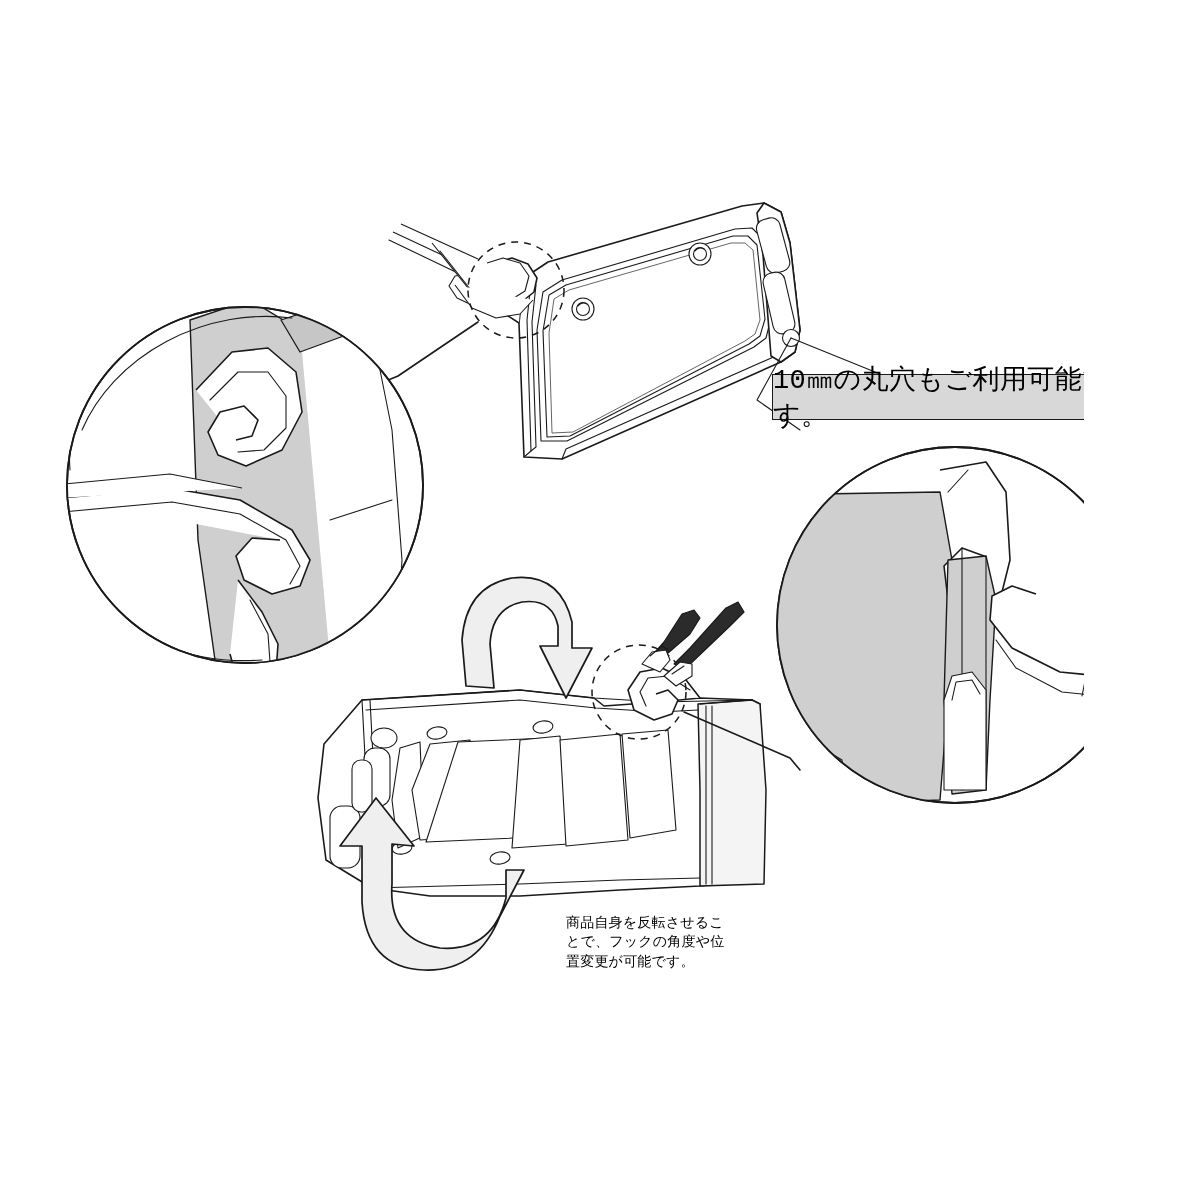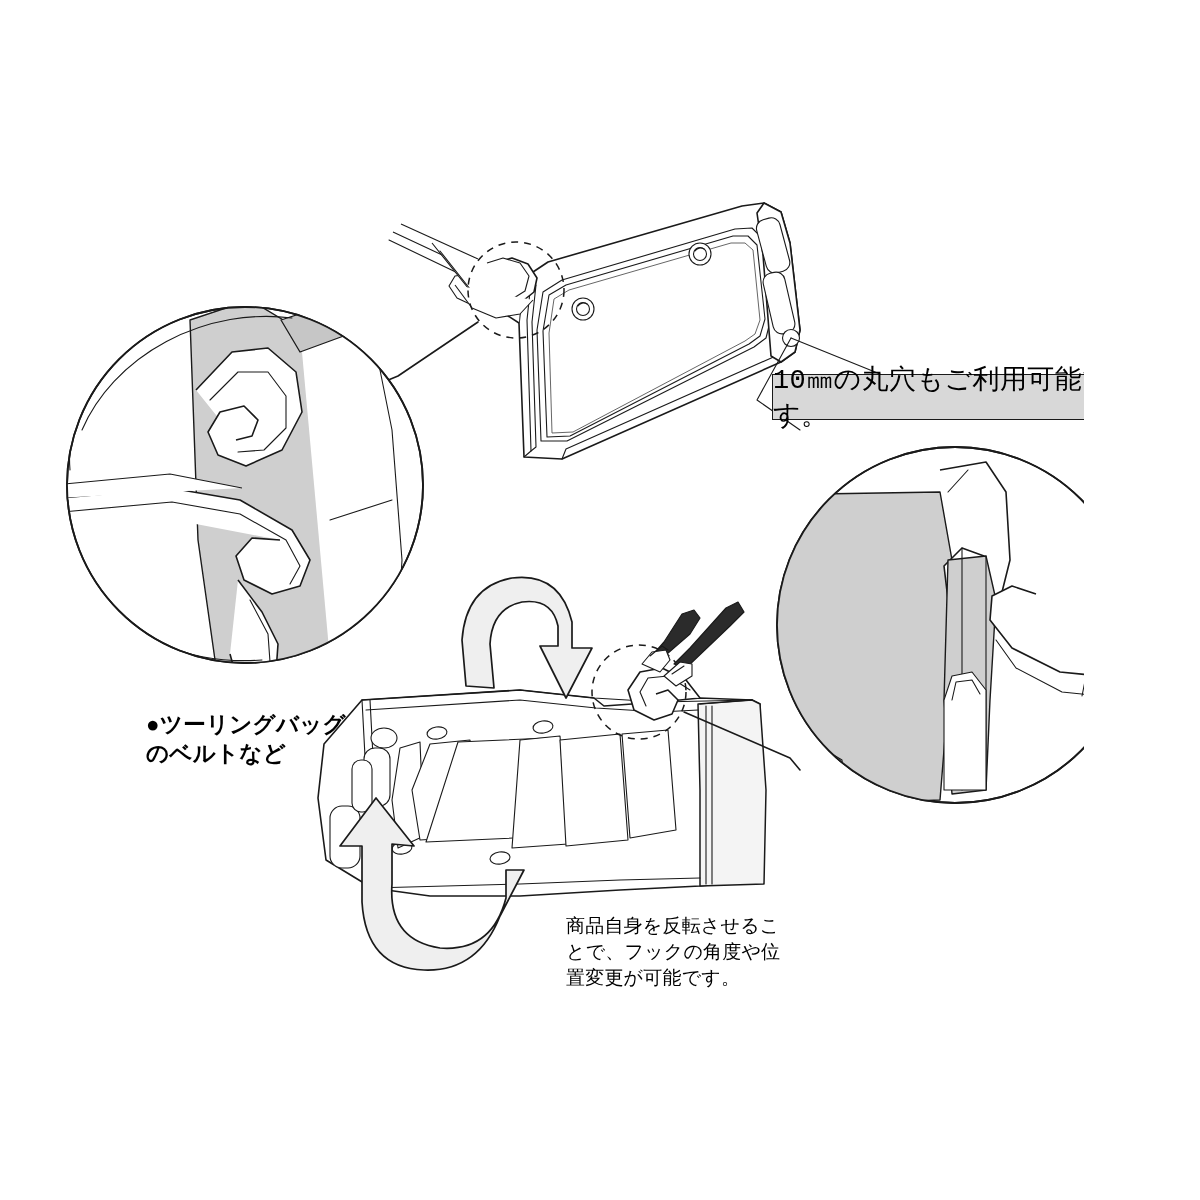--- a/index.html
+++ b/index.html
@@ -17,21 +17,21 @@
     position:absolute;
     color:#000000;
     font-weight:bold;
     line-height:1.30;
     white-space:pre-line;
     letter-spacing:0.3px;
   }
   #cap-left{ left:146px; top:712px; font-size:22.5px; }
   #cap-right{ left:896px; top:816px; font-size:22.5px; }
   #cap-flip{
-    left:566px; top:914px; font-size:19px;
+    left:566px; top:914px; font-size:14px;
     font-weight:normal; line-height:1.38; letter-spacing:0.2px;
   }
   #label-10mm{
     position:absolute;
     left:772px; top:374px;
     width:362px; height:46px;
     box-sizing:border-box;
     background:#d8d8d8;
     border:1.6px solid #1a1a1a;
     display:flex;align-items:center;justify-content:center;
@@ -224,21 +224,19 @@
       <path class="ln-t" d="M672 674 L684 666"></path>
     </g>
 
     <path class="arrow" d="M466 686 L462 640 Q466 586 512 578 Q560 572 572 622 L572 648 L592 648 L566 698 L540 646 L558 646 L558 626 Q552 598 522 602 Q492 608 490 644 L494 688 Z"></path>
 
     <path class="arrow" d="M392 844 L392 884 Q388 940 440 948 Q492 952 506 898 L506 870 L524 870 L500 916 Q478 972 424 970 Q366 968 362 902 L362 846 L340 846 L376 798 L414 846 Z"></path>
   </svg>
 
   <div id="label-10mm">10㎜の丸穴もご利用可能です。</div>
 
-  <div class="cap" id="cap-left">●ツーリングバッグ
-のベルトなど</div>
 
 
   <div class="cap" id="cap-flip">商品自身を反転させるこ
 とで、フックの角度や位
 置変更が可能です。</div>
 
 </div>
 
 </body></html>

